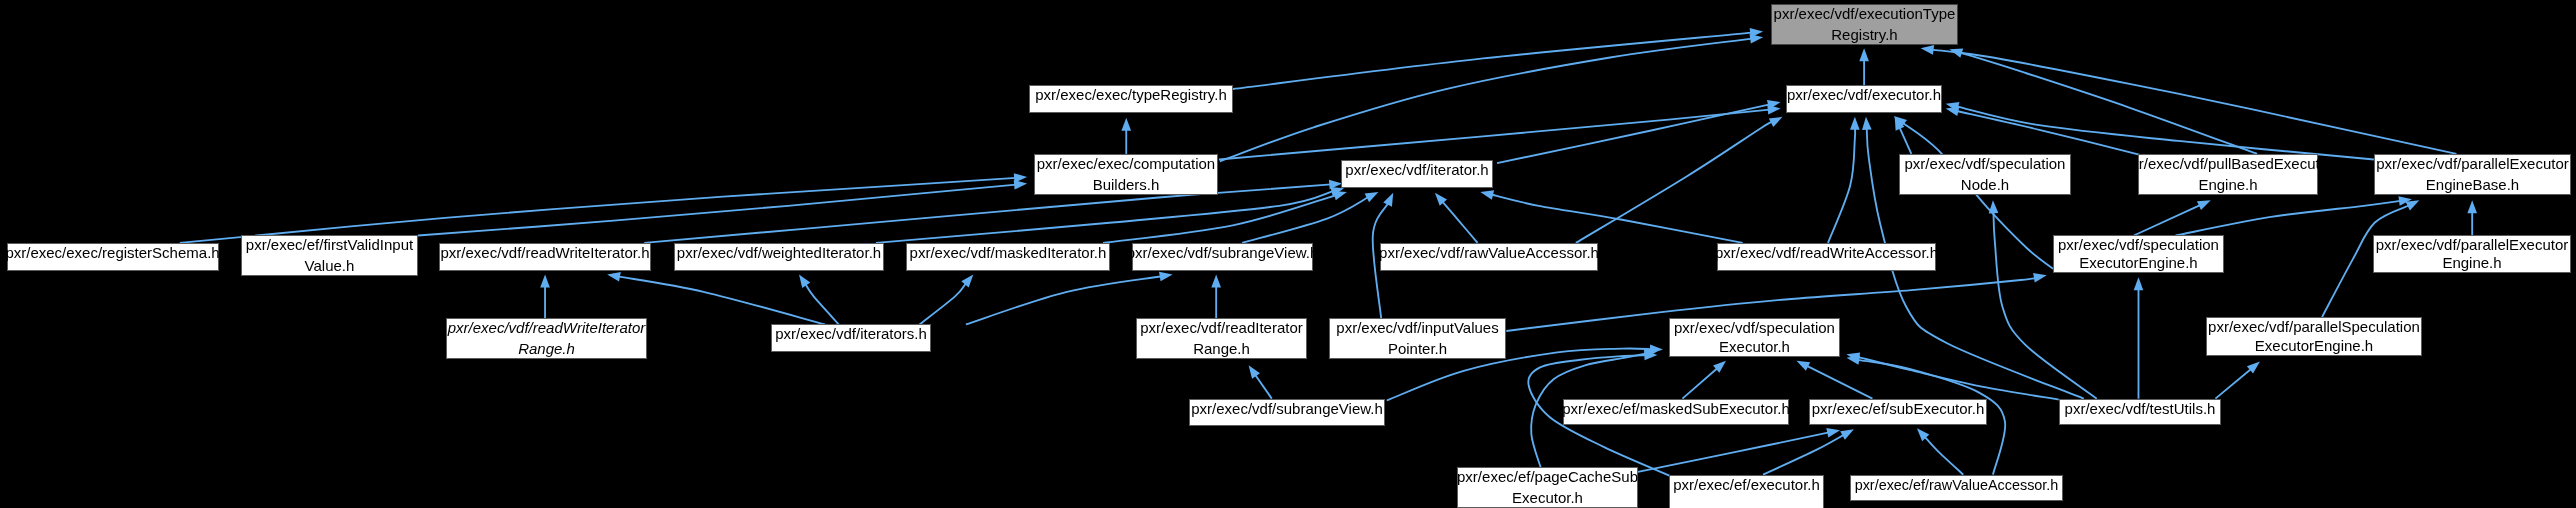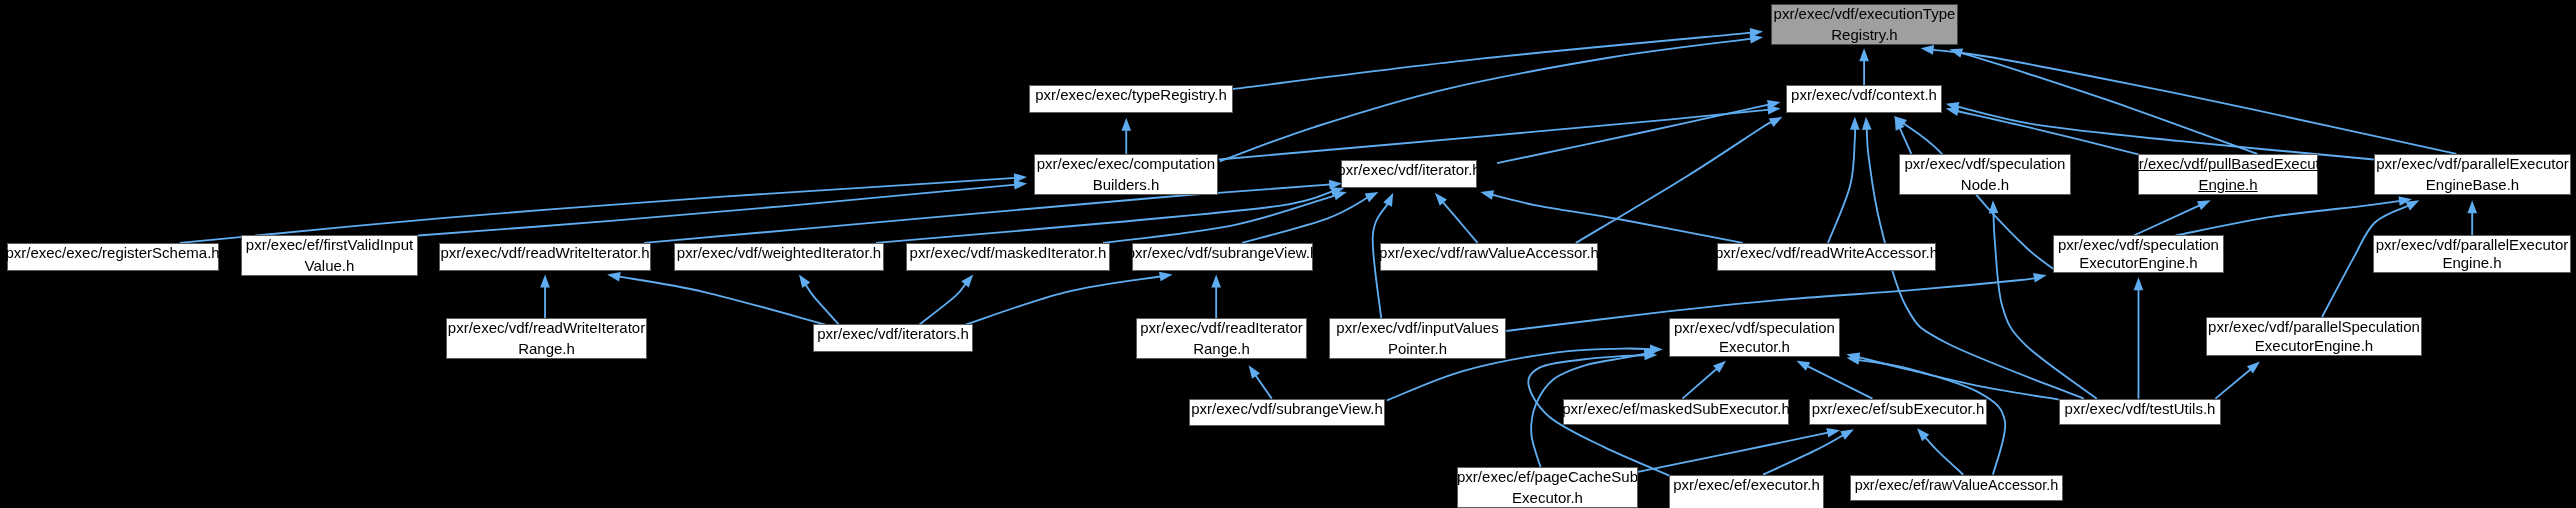--- a/index.html
+++ b/index.html
@@ -159,34 +159,34 @@
     </svg>
   <div id="nodes">
       <div class="node root" style="left: 1771px; top: 3.7px; width: 187px; height: 41px;">
         <span>pxr/exec/vdf/executionType</span>
         <span>Registry.h</span>
       </div>
       <div class="node" style="left: 1029px; top: 85px; width: 204px; height: 28px;">
         <span>pxr/exec/exec/typeRegistry.h</span>
       </div>
       <div class="node" style="left: 1786px; top: 85px; width: 156px; height: 28px;">
-        <span>pxr/exec/vdf/context.h</span>
+        <span>pxr/exec/vdf/executor.h</span>
       </div>
       <div class="node" style="left: 1034px; top: 154px; width: 184px; height: 41px;">
         <span>pxr/exec/exec/computation</span>
         <span>Builders.h</span>
       </div>
-      <div class="node" style="left: 1341px; top: 160px; width: 136px; height: 28px;">
+      <div class="node" style="left: 1341px; top: 160px; width: 152px; height: 28px;">
         <span>pxr/exec/vdf/iterator.h</span>
       </div>
       <div class="node" style="left: 1899px; top: 154px; width: 172px; height: 41px;">
         <span>pxr/exec/vdf/speculation</span>
         <span>Node.h</span>
       </div>
-      <div class="node" style="left: 2138px; top: 154px; width: 180px; height: 41px; text-decoration: underline;">
+      <div class="node" style="left: 2138px; top: 154px; width: 180px; height: 41px;">
         <span>pxr/exec/vdf/pullBasedExecutor</span>
         <span>Engine.h</span>
       </div>
       <div class="node" style="left: 2374px; top: 154px; width: 197px; height: 41px;">
         <span>pxr/exec/vdf/parallelExecutor</span>
         <span>EngineBase.h</span>
       </div>
       <div class="node" style="left: 6.5px; top: 243px; width: 212px; height: 28px;">
         <span>pxr/exec/exec/registerSchema.h</span>
       </div>
@@ -213,25 +213,25 @@
         <span>pxr/exec/vdf/readWriteAccessor.h</span>
       </div>
       <div class="node" style="left: 2053px; top: 235px; width: 171px; height: 38px;">
         <span>pxr/exec/vdf/speculation</span>
         <span>ExecutorEngine.h</span>
       </div>
       <div class="node" style="left: 2373px; top: 235px; width: 198px; height: 38px;">
         <span>pxr/exec/vdf/parallelExecutor</span>
         <span>Engine.h</span>
       </div>
-      <div class="node" style="left: 446px; top: 318px; width: 201px; height: 41px;">
+      <div class="node" style="left: 446px; top: 318px; width: 201px; height: 41px; font-style: italic;">
         <span>pxr/exec/vdf/readWriteIterator</span>
         <span>Range.h</span>
       </div>
-      <div class="node" style="left: 813px; top: 324px; width: 160px; height: 28px;">
+      <div class="node" style="left: 771px; top: 324px; width: 160px; height: 28px;">
         <span>pxr/exec/vdf/iterators.h</span>
       </div>
       <div class="node" style="left: 1136px; top: 318px; width: 171px; height: 41px;">
         <span>pxr/exec/vdf/readIterator</span>
         <span>Range.h</span>
       </div>
       <div class="node" style="left: 1329px; top: 318px; width: 177px; height: 41px;">
         <span>pxr/exec/vdf/inputValues</span>
         <span>Pointer.h</span>
       </div>

